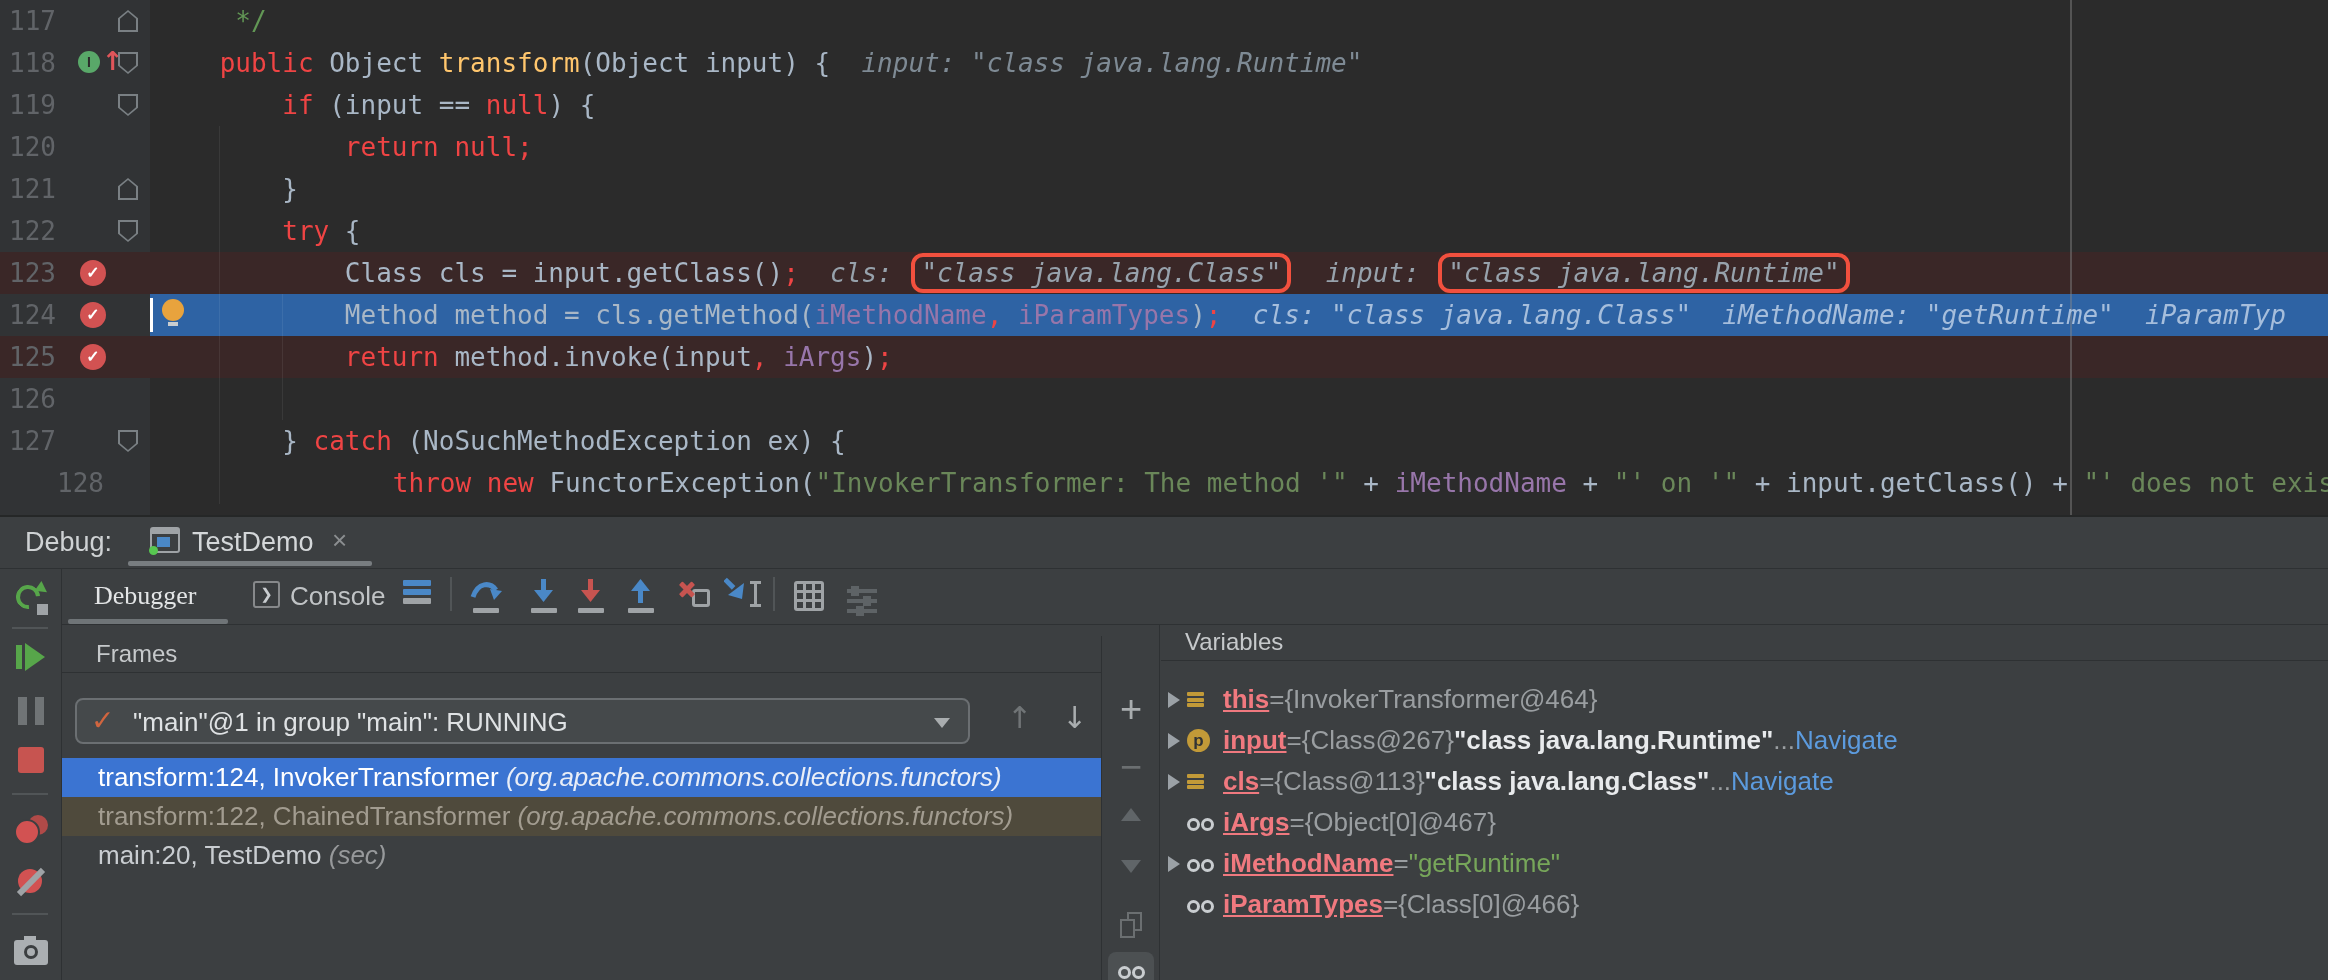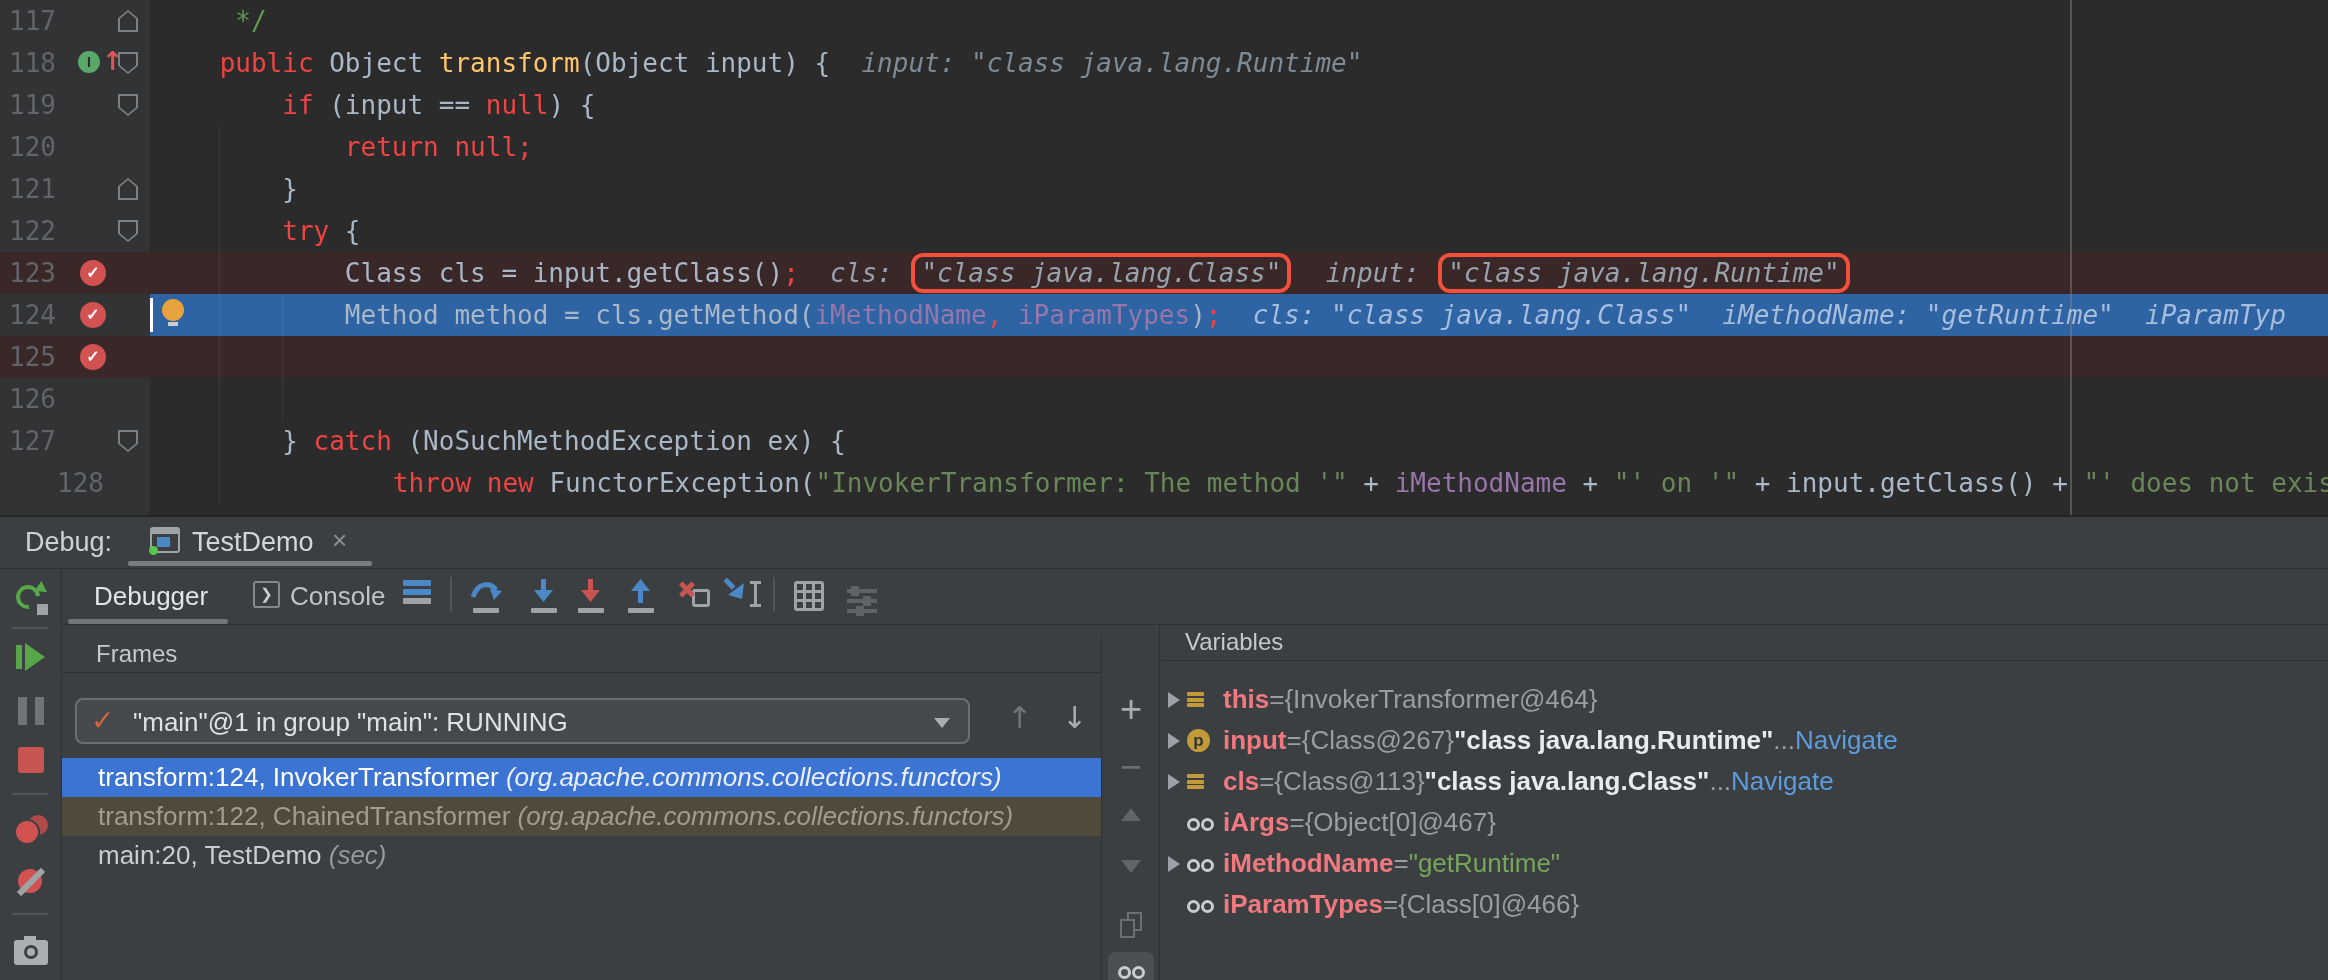--- a/index.html
+++ b/index.html
@@ -73,21 +73,21 @@
   .i-vbp .b2{position:absolute;left:0;bottom:0;width:22px;height:22px;border-radius:50%;background:#d25252;border:2px solid #3c3f41;}
   .i-mute{position:relative;width:30px;height:30px;}
   .i-mute .c{position:absolute;left:2px;top:2px;width:24px;height:24px;border-radius:50%;background:#d25252;}
   .i-mute .s{position:absolute;left:-2px;top:12px;width:34px;height:6px;background:#9fa3a6;transform:rotate(-45deg);}
   .i-cam{position:relative;width:34px;height:30px;}
   .i-cam .body{position:absolute;left:0;top:5px;width:34px;height:25px;background:#abafb2;border-radius:3px;}
   .i-cam .top{position:absolute;left:10px;top:1px;width:12px;height:6px;background:#abafb2;}
   .i-cam .lens{position:absolute;left:10px;top:10px;width:14px;height:14px;border:3px solid #3c3f41;border-radius:50%;box-sizing:border-box;}
   
   #dtoolbar{position:absolute;left:62px;top:52px;right:0;height:55px;border-bottom:1px solid #2e3133;}
-  #tab-debugger{position:absolute;left:32px;top:12px;font-size:26px;color:#e3e5e6;}
+  #tab-debugger{position:absolute;left:32px;top:12px;font-size:26px;color:#e3e5e6;font-family:Liberation Serif, serif;}
   #tab-debugger-underline{position:absolute;left:6px;top:50px;width:160px;height:5px;background:#6f7477;border-radius:2px;}
   #console-icon{position:absolute;left:191px;top:12px;width:27px;height:27px;background:#3a3d3f;border:2px solid #87898b;border-radius:3px;box-sizing:border-box;color:#c9cdd0;font:bold 15px "DejaVu Sans",sans-serif;text-align:center;line-height:23px;}
   #tab-console{position:absolute;left:228px;top:12px;font-size:26px;color:#c0c3c5;}
   .tbicon{position:absolute;top:8px;width:36px;height:38px;}
   .tb-sep{position:absolute;top:8px;width:2px;height:34px;background:#515557;}
   [data-icon="layout"]{left:341px;} [data-icon="tb-sep-1"]{left:388px;}
   [data-icon="step-over"]{left:406px;} [data-icon="step-into"]{left:464px;}
   [data-icon="force-step-into"]{left:511px;} [data-icon="step-out"]{left:561px;}
   [data-icon="drop-frame"]{left:614px;} [data-icon="run-to-cursor"]{left:662px;}
   [data-icon="tb-sep-2"]{left:711px;}
@@ -145,21 +145,21 @@
   #vars{position:absolute;left:1161px;top:107px;right:0;bottom:0;overflow:hidden;}
   #vars-title{position:absolute;left:24px;top:4px;font-size:24px;color:#c6c9cb;}
   #vars-title-border{position:absolute;left:0;top:36px;width:100%;height:1px;background:#2e3133;}
   #var-rows{position:absolute;left:0;top:55px;width:100%;}
   .vrow{height:41px;line-height:41px;font-size:26px;white-space:nowrap;display:flex;align-items:center;}
   .vexp{width:26px;display:inline-flex;justify-content:center;flex:0 0 26px;}
   .vexp .tri{width:0;height:0;border-left:12px solid #9ba1a6;border-top:8px solid transparent;border-bottom:8px solid transparent;}
   .vicon{width:36px;flex:0 0 36px;display:inline-flex;align-items:center;}
   .i-field div{width:17px;height:4px;background:#c29a38;margin:1.5px 0;border-radius:1px;}
   .i-param{width:23px;height:23px;border-radius:50%;background:#c29a38;color:#313335;font:bold 17px "Liberation Sans",sans-serif;text-align:center;line-height:23px;}
-  .vname{color:#f0797f;font-weight:bold;}
+  .vname{color:#f0797f;font-weight:bold;text-decoration:underline;}
   .veq,.vval,.vdots{color:#9a9ea1;}
   .vstr{color:#e8eaec;font-weight:bold;}
   .vgreen{color:#77a65a;}
   .vnav{color:#5c9bde;}
 </style>
 </head>
 <body>
 
 <div id="editor">
   <div id="gutter-bg"></div>
@@ -221,20 +221,21 @@
         <span class="num">124</span>
         <div class="bpicon">✓</div>
         <div class="caret"></div>
         <div class="bulb"></div>
         <span class="code"><span class="c-txt">            </span><span class="c-txt">Method method = cls.getMethod(</span><span class="c-field">iMethodName</span><span class="c-kw">,</span><span class="c-txt"> </span><span class="c-field">iParamTypes</span><span class="c-txt">)</span><span class="c-kw">;</span><span class="hints h-exec"><span>  cls: "class java.lang.Class"  iMethodName: "getRuntime"  iParamTyp</span></span></span>
       </div>
       <div class="line" style="top: 336px;">
         <div class="bg bp"></div>
         <span class="num">125</span>
         <div class="bpicon">✓</div>
+        <span class="code"><span class="c-txt">            </span><span class="c-kw">return </span><span class="c-txt">method.invoke(input</span><span class="c-kw">,</span><span class="c-txt"> </span><span class="c-field">iArgs</span><span class="c-txt">)</span><span class="c-kw">;</span></span>
       </div>
       <div class="line" style="top: 378px;">
         <span class="num">126</span>
         <span class="code"></span>
       </div>
       <div class="line" style="top: 420px;">
         <span class="num">127</span>
         <div class="fold down">
           <div class="o"></div>
           <div class="i"></div>

